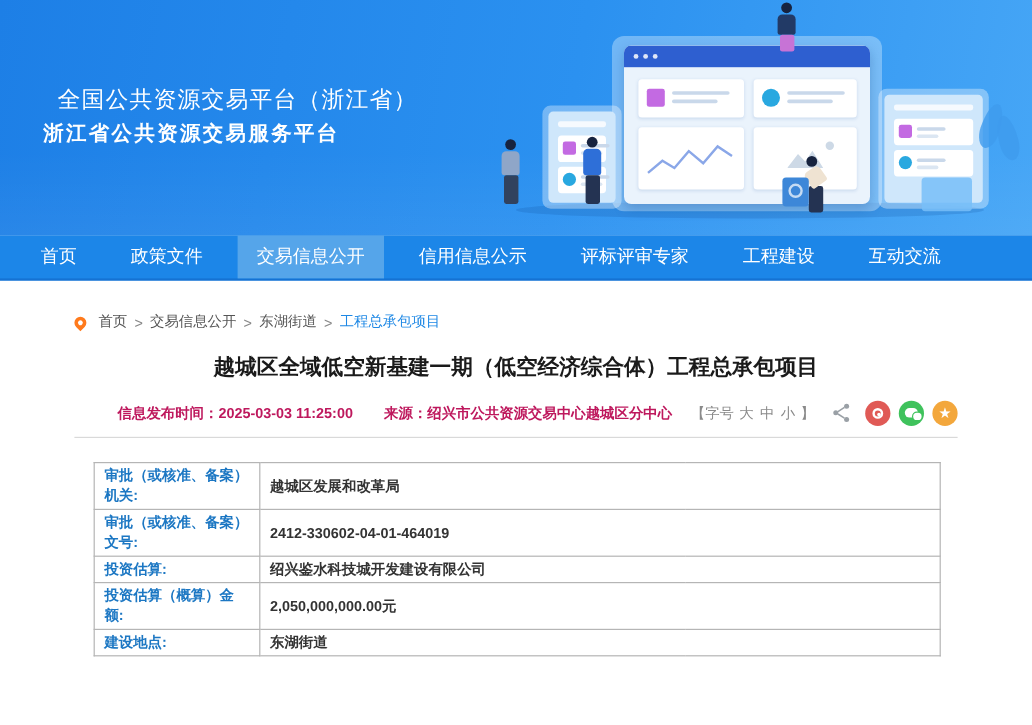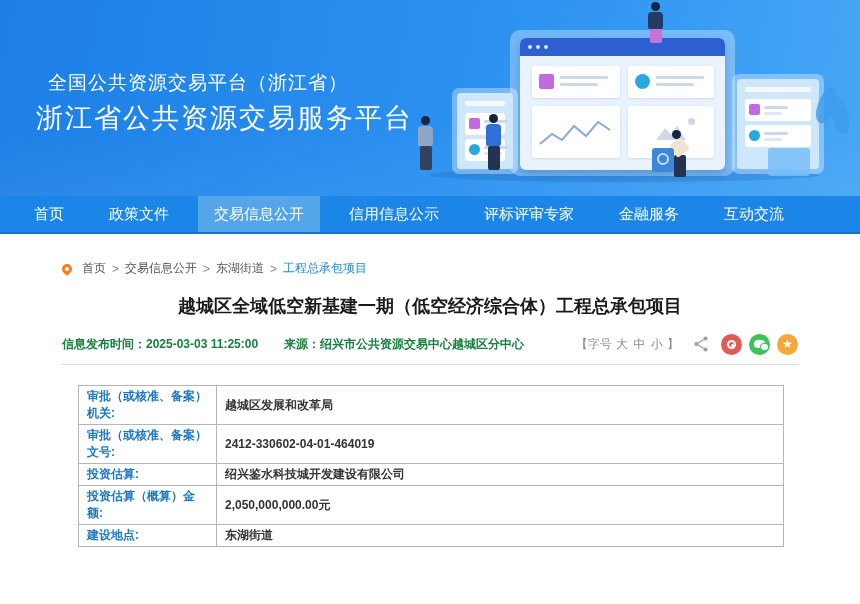--- a/index.html
+++ b/index.html
@@ -5,21 +5,21 @@
   * { margin:0; padding:0; box-sizing:border-box; }
   html,body { width:860px; height:604px; overflow:hidden; background:#fff;
               font-family:"Liberation Sans","DejaVu Sans",sans-serif; }
 
   
   .hero { position:relative; width:860px; height:196px; overflow:hidden;
           background:linear-gradient(100deg,#1d7fe6 0%,#2b91f0 55%,#46a6f6 100%); }
   .hero-skyline { position:absolute; bottom:0; left:0; width:100%; height:70px;
           background:linear-gradient(to top, rgba(255,255,255,0.05), rgba(255,255,255,0)); }
   .hero-title1 { position:absolute; left:48px; top:70px; color:#fff; font-size:19px; letter-spacing:1px; }
-  .hero-title2 { position:absolute; left:36px; top:100px; color:#fff; font-size:27px; font-weight:normal; letter-spacing:2px; }
+  .hero-title2 { position:absolute; left:36px; top:100px; color:#fff; font-size:17px; font-weight:bold; letter-spacing:2px; }
 
   
   .art { position:absolute; right:0; top:0; width:440px; height:196px; }
   .art-shadow { position:absolute; left:10px; top:168px; width:390px; height:14px;
                 background:rgba(10,70,150,0.18); border-radius:50%; }
   .art-frame { position:absolute; left:90px; top:30px; width:225px; height:146px;
                background:rgba(198,229,252,0.45); border-radius:10px; }
   .art-window { position:absolute; left:100px; top:38px; width:205px; height:132px;
                 background:#eaf3fc; border-radius:6px; overflow:hidden;
                 box-shadow:0 4px 10px rgba(10,60,130,0.25); }
@@ -90,21 +90,21 @@
                 background:#fff; border-radius:50%; }
   .crumb { color:#555; cursor:pointer; }
   .crumb.current { color:#1e88e5; }
   .crumb-sep { color:#888; }
 
   .page-title { text-align:center; margin-top:16px; font-size:18px; font-weight:600;
                 color:#1a1a1a; line-height:27px; }
 
   .meta-bar { display:flex; justify-content:space-between; align-items:center;
               margin:12px 62px 0 62px; height:24px; }
-  .meta-left { font-size:12px; font-weight:bold; color:#15803d; }
+  .meta-left { font-size:12px; font-weight:bold; color:#be185d;margin-left:36px; }
   .meta-left .gap { display:inline-block; width:26px; }
   .meta-right { display:flex; align-items:center; gap:7px; }
   .fontsize { font-size:12px; color:#8a8a8a; margin-right:6px; }
   .fontsize span.opt { cursor:pointer; margin:0 1px; }
   .share-svg { width:18px; height:18px; cursor:pointer; margin-right:4px; }
   .icn { width:21px; height:21px; border-radius:50%; display:flex; align-items:center;
          justify-content:center; cursor:pointer; position:relative; }
   .icn.weibo { background:#e05a56; }
   .icn.weibo i { width:9px; height:9px; border:2px solid #fff; border-radius:50%; display:block; position:relative; }
   .icn.weibo i::after { content:""; position:absolute; left:2px; top:2px; width:3px; height:3px; background:#fff; border-radius:50%; }
@@ -218,21 +218,21 @@
     <div class="art-leaf leaf2"></div>
   </div>
 </div>
 
 <div class="nav">
   <div class="nav-item">首页</div>
   <div class="nav-item">政策文件</div>
   <div class="nav-item active">交易信息公开</div>
   <div class="nav-item">信用信息公示</div>
   <div class="nav-item">评标评审专家</div>
-  <div class="nav-item">金融服务</div>
+  <div class="nav-item">工程建设</div>
   <div class="nav-item">互动交流</div>
 </div>
 
 <div class="content">
 
   <div class="breadcrumb">
     <span class="pin"></span>
     <span class="crumb">首页</span>
     <span class="crumb-sep">&gt;</span>
     <span class="crumb">交易信息公开</span>

